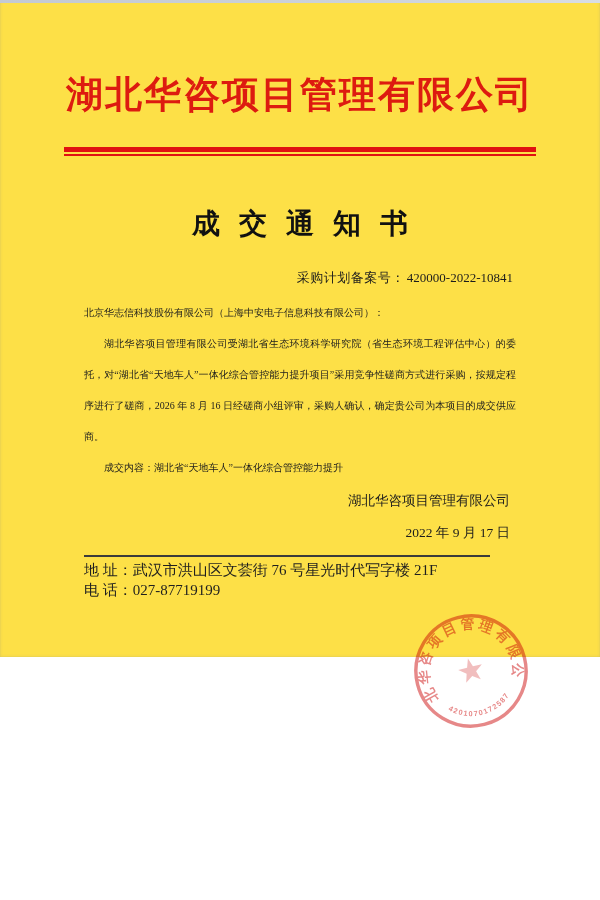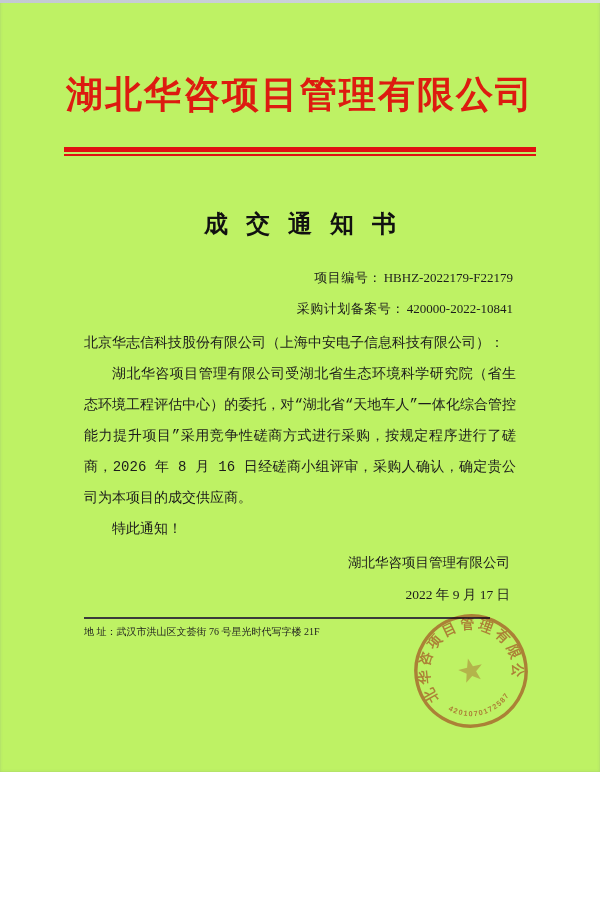--- a/index.html
+++ b/index.html
@@ -5,22 +5,22 @@
   * { margin: 0; padding: 0; box-sizing: border-box; }
   html, body { width: 600px; height: 900px; }
   body {
     font-family: "Liberation Serif", "DejaVu Serif", serif;
     background: #ffffff;
     color: #1c1c1c;
     overflow: hidden;
   }
   .page {
     position: relative;
-    width: 600px; height: 772px;
-    background: #bef264;
+    width: 600px; height: 657px;
+    background: #fde047;
     box-shadow: inset 0 0 3px rgba(120,130,145,.30);
   }
   .page-top-edge {
     position: absolute; top: 0; left: 0;
     width: 100%; height: 3px;
     background: linear-gradient(90deg,#c3c9d2,#ccd2da 60%,#d8dde4);
   }
   .inner { padding: 0 64px; }
   .letterhead {
     padding-top: 70px;
@@ -31,60 +31,59 @@
     letter-spacing: 2px;
     color: #dd1b10;
     white-space: nowrap;
   }
   .rule-wrap { margin-top: 27px; }
   .rule-thick { height: 5px; background: #e01111; }
   .rule-thin  { height: 2px; background: #e01111; margin-top: 2px; }
   .doc-title {
     margin-top: 50px;
     text-align: center;
-    font-size: 24px;
+    font-size: 28px;
     line-height: 36px;
     font-weight: bold;
     letter-spacing: 6px;
     padding-left: 6px;
     color: #111;
   }
   .content { margin: 0 20px; }
   .meta {
     margin-top: 20px;
     text-align: right;
     font-size: 13px;
     line-height: 31px;
     padding-right: 3px;
   }
   .meta-line span { white-space: pre; }
   .meta-value { margin-left: 2px; font-family: "Liberation Serif", "DejaVu Serif", serif; }
   .body-block {
     margin-top: 4px;
-    font-size: 14px;
+    font-size: 10px;
     line-height: 31px;
     text-align: justify;
-    font-family: Liberation Mono, monospace;
   }
   .body-block p { margin: 0; }
   .indent { text-indent: 2em; }
   .label { letter-spacing: 0.5px; }
   .signature {
     margin-top: 2px;
     text-align: right;
     font-size: 13.5px;
     line-height: 32px;
     padding-right: 6px;
   }
   .footer {
     margin-top: 6px;
     margin-right: 26px;
     border-top: 2px solid #3b3b3b;
     padding-top: 3px;
-    font-size: 10px;
+    font-size: 15px;
     line-height: 20px;
     color: #1f1f1f;
   }
   .footer div span { white-space: pre; }
   .stamp {
     position: absolute;
     left: 412px; top: 612px;
     width: 118px; height: 118px;
     transform: rotate(-14deg);
     opacity: 0.72;
@@ -113,37 +112,37 @@
     <div class="rule-wrap">
       <div class="rule-thick"></div>
       <div class="rule-thin"></div>
     </div>
 
     <div class="doc-title">成 交 通 知 书</div>
 
     <div class="content">
 
       <div class="meta">
-        <div class="meta-line"><span class="label">项目编号：</span><span class="meta-value">HBHZ-2022179-F22179</span></div>
         <div class="meta-line"><span class="label">采购计划备案号：</span><span class="meta-value">420000-2022-10841</span></div>
       </div>
 
       <div class="body-block">
         <p>北京华志信科技股份有限公司（上海中安电子信息科技有限公司）：</p>
         <p class="indent">湖北华咨项目管理有限公司受湖北省生态环境科学研究院（省生态环境工程评估中心）的委托，对“湖北省“天地车人”一体化综合管控能力提升项目”采用竞争性磋商方式进行采购，按规定程序进行了磋商，2026 年 8 月 16 日经磋商小组评审，采购人确认，确定贵公司为本项目的成交供应商。</p>
-        <p class="indent">特此通知！</p>
+        <p class="indent"><span>成交内容：</span><span>湖北省“天地车人”一体化综合管控能力提升</span></p>
       </div>
 
       <div class="signature">
         <div>湖北华咨项目管理有限公司</div>
         <div>2022 年 9 月 17 日</div>
       </div>
 
       <div class="footer">
         <div><span>地 址：</span><span>武汉市洪山区文荟街 76 号星光时代写字楼 21F</span></div>
+        <div><span>电 话：</span><span>027-87719199</span></div>
       </div>
 
     </div>
   </div>
 
   <div class="stamp">
     <svg viewBox="0 0 120 120" xmlns="http://www.w3.org/2000/svg" aria-hidden="true">
       <defs>
         <path id="sealArcTop" d="M 19.6,74.7 A 43,43 0 1 1 100.4,74.7" fill="none"></path>
         <path id="sealArcBottom" d="M 21,84.4 A 46,46 0 0 0 99,84.4" fill="none"></path>

